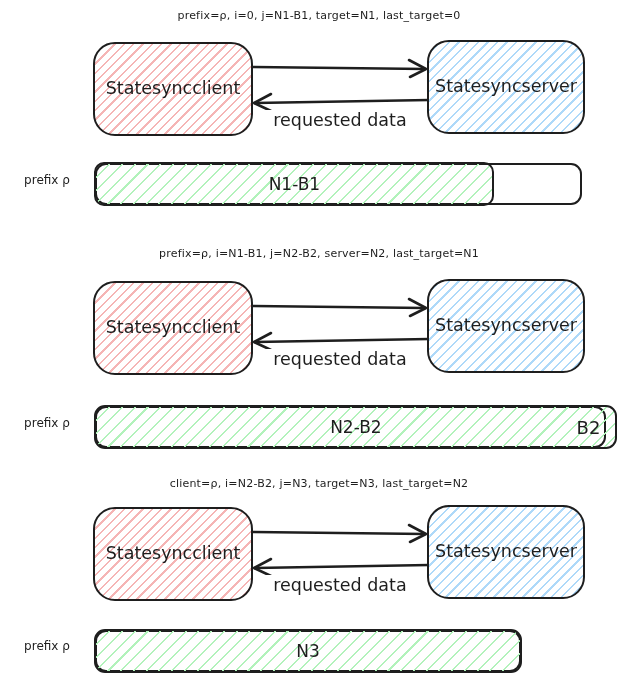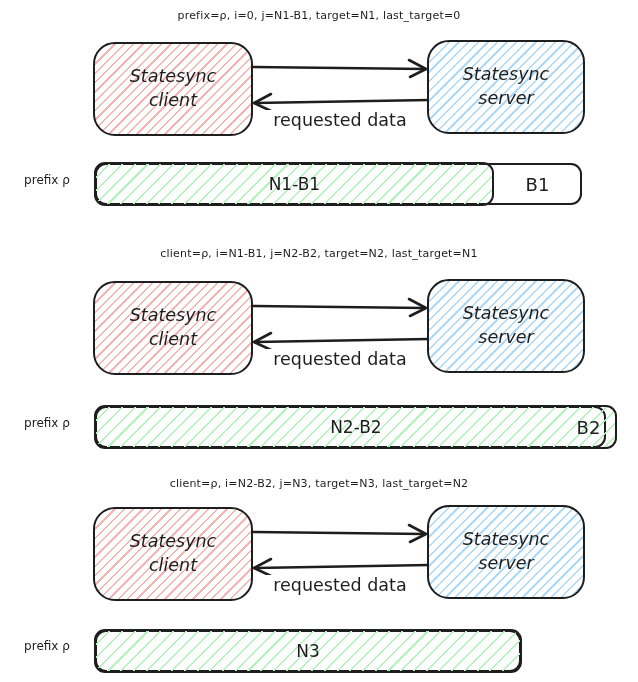--- a/index.html
+++ b/index.html
@@ -25,27 +25,26 @@
   .sec1 .params { top: 9px; }
   .sec2 .params { top: 247px; }
   .sec3 .params { top: 477px; }
 
   .node {
     position: absolute;
     box-sizing: border-box;
     border: 2.6px solid #1e1e1e;
     border-radius: 22px;
     display: flex;
-    flex-direction: column;
+    flex-direction: row;
     align-items: center;
     justify-content: center;
     font-size: 17.5px;
     line-height: 1.35;
     text-align: center;
-    font-style: italic;
   }
   .client {
     left: 93px; width: 160px; height: 94px;
     background:
       repeating-linear-gradient(135deg, #f5b5b5 0px, #f5b5b5 1.7px, transparent 1.7px, transparent 6.6px);
   }
   .server {
     left: 427px; width: 158px; height: 94px;
     background:
       repeating-linear-gradient(135deg, #aed9f9 0px, #aed9f9 1.7px, transparent 1.7px, transparent 6.8px);
@@ -102,21 +101,21 @@
     height: calc(100% + 5.2px);
     border: 2.6px solid #1e1e1e;
     border-radius: 11px;
     display: flex;
     align-items: center;
     justify-content: center;
     font-size: 17px;
     background:
       repeating-linear-gradient(135deg, #b2f2bb 0px, #b2f2bb 1.5px, transparent 1.5px, transparent 9px);
   }
-  .sec1 .fill { width: 400px; }
+  .sec1 .fill { width: 400px; border-radius: 10px; }
   .sec2 .fill { width: 523px; }
   .sec3 .fill { width: calc(100% + 5.2px); }
 
   .bar .rest {
     position: absolute;
     top: 0; right: 0; bottom: 0;
     display: flex;
     align-items: center;
     justify-content: center;
     font-size: 18px;
@@ -152,26 +151,25 @@
     </div>
 
     <div class="node server">
       <span>Statesync</span>
       <span>server</span>
     </div>
 
     <div class="prefix-label">prefix ρ</div>
     <div class="bar">
       <div class="fill">N1-B1</div>
-      <div class="rest">B1</div>
     </div>
   </div>
 
   <div class="sec2">
-    <div class="params">client=ρ, i=N1-B1, j=N2-B2, target=N2, last_target=N1</div>
+    <div class="params">prefix=ρ, i=N1-B1, j=N2-B2, server=N2, last_target=N1</div>
 
     <div class="node client">
       <span>Statesync</span>
       <span>client</span>
     </div>
 
     <div class="arrows">
       <svg width="178" height="68" viewBox="0 0 178 68">
         <g stroke="#1e1e1e" stroke-width="2.6" fill="none" stroke-linecap="round" stroke-linejoin="round">
           <line x1="0" y1="25" x2="174" y2="27"></line>

